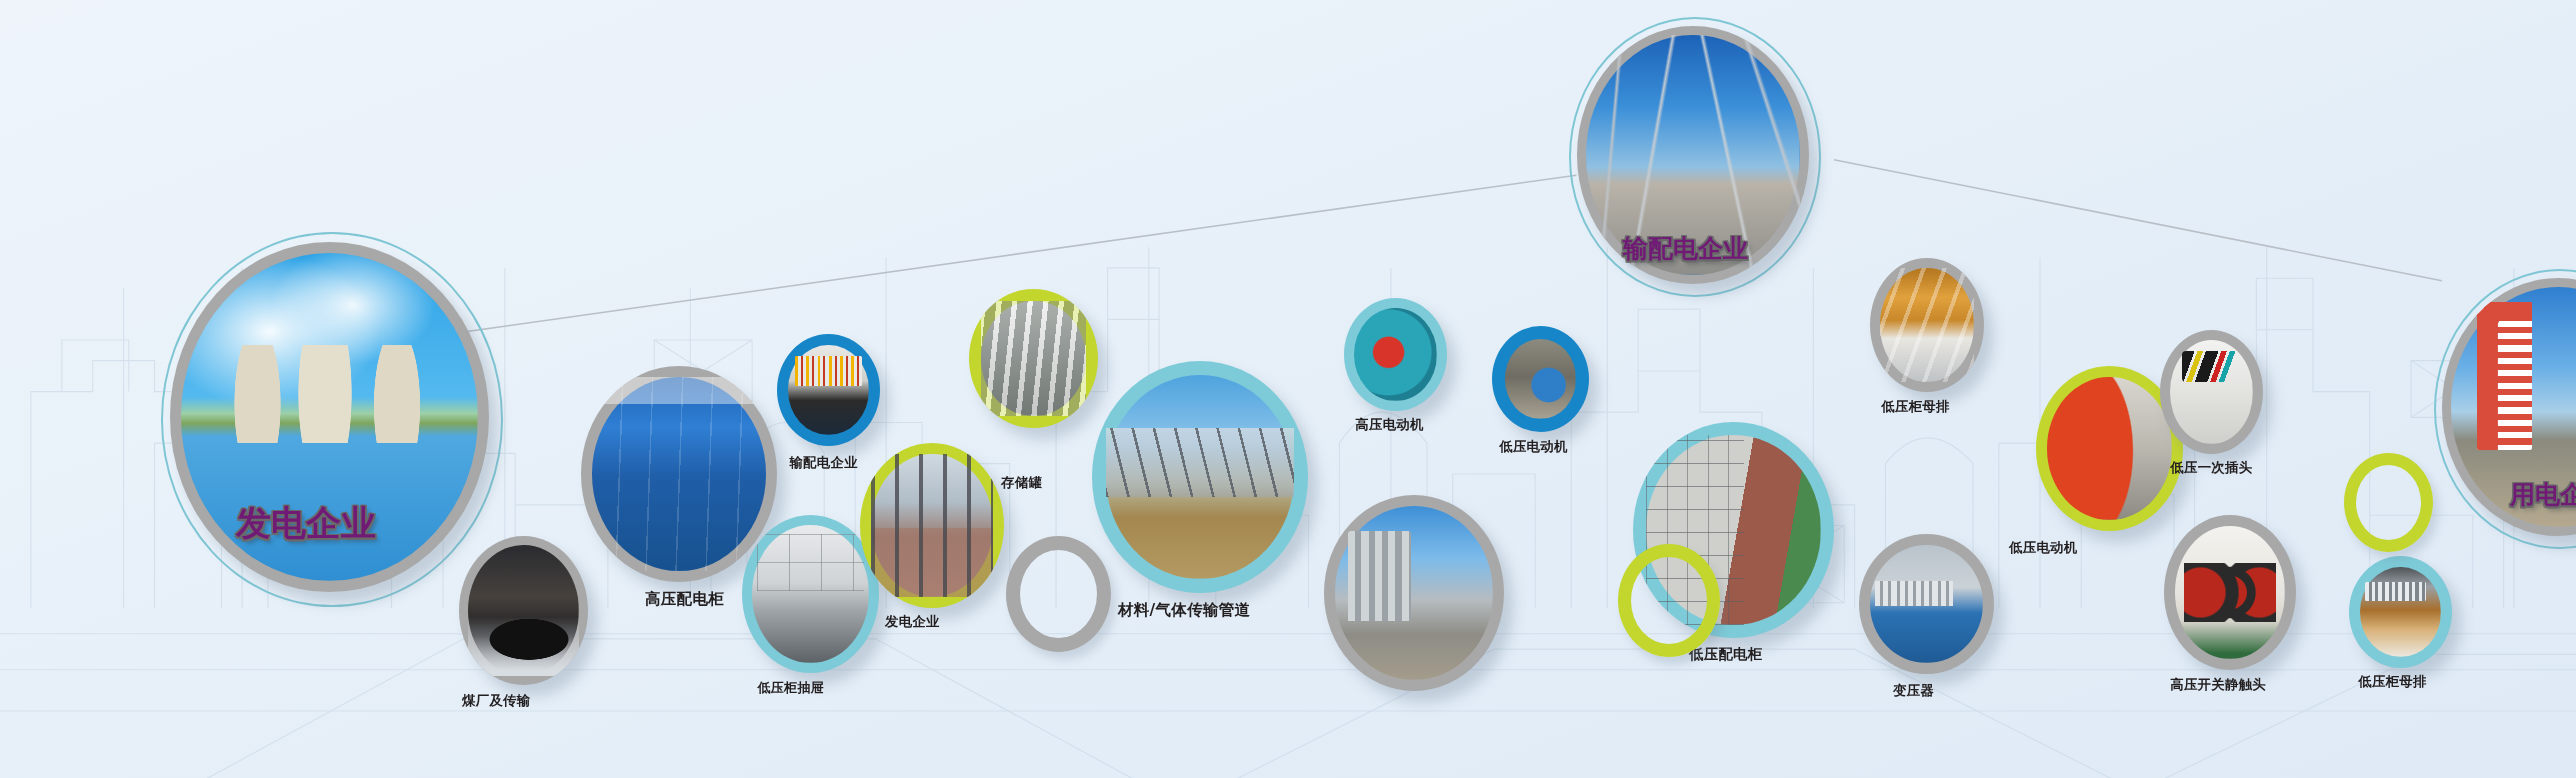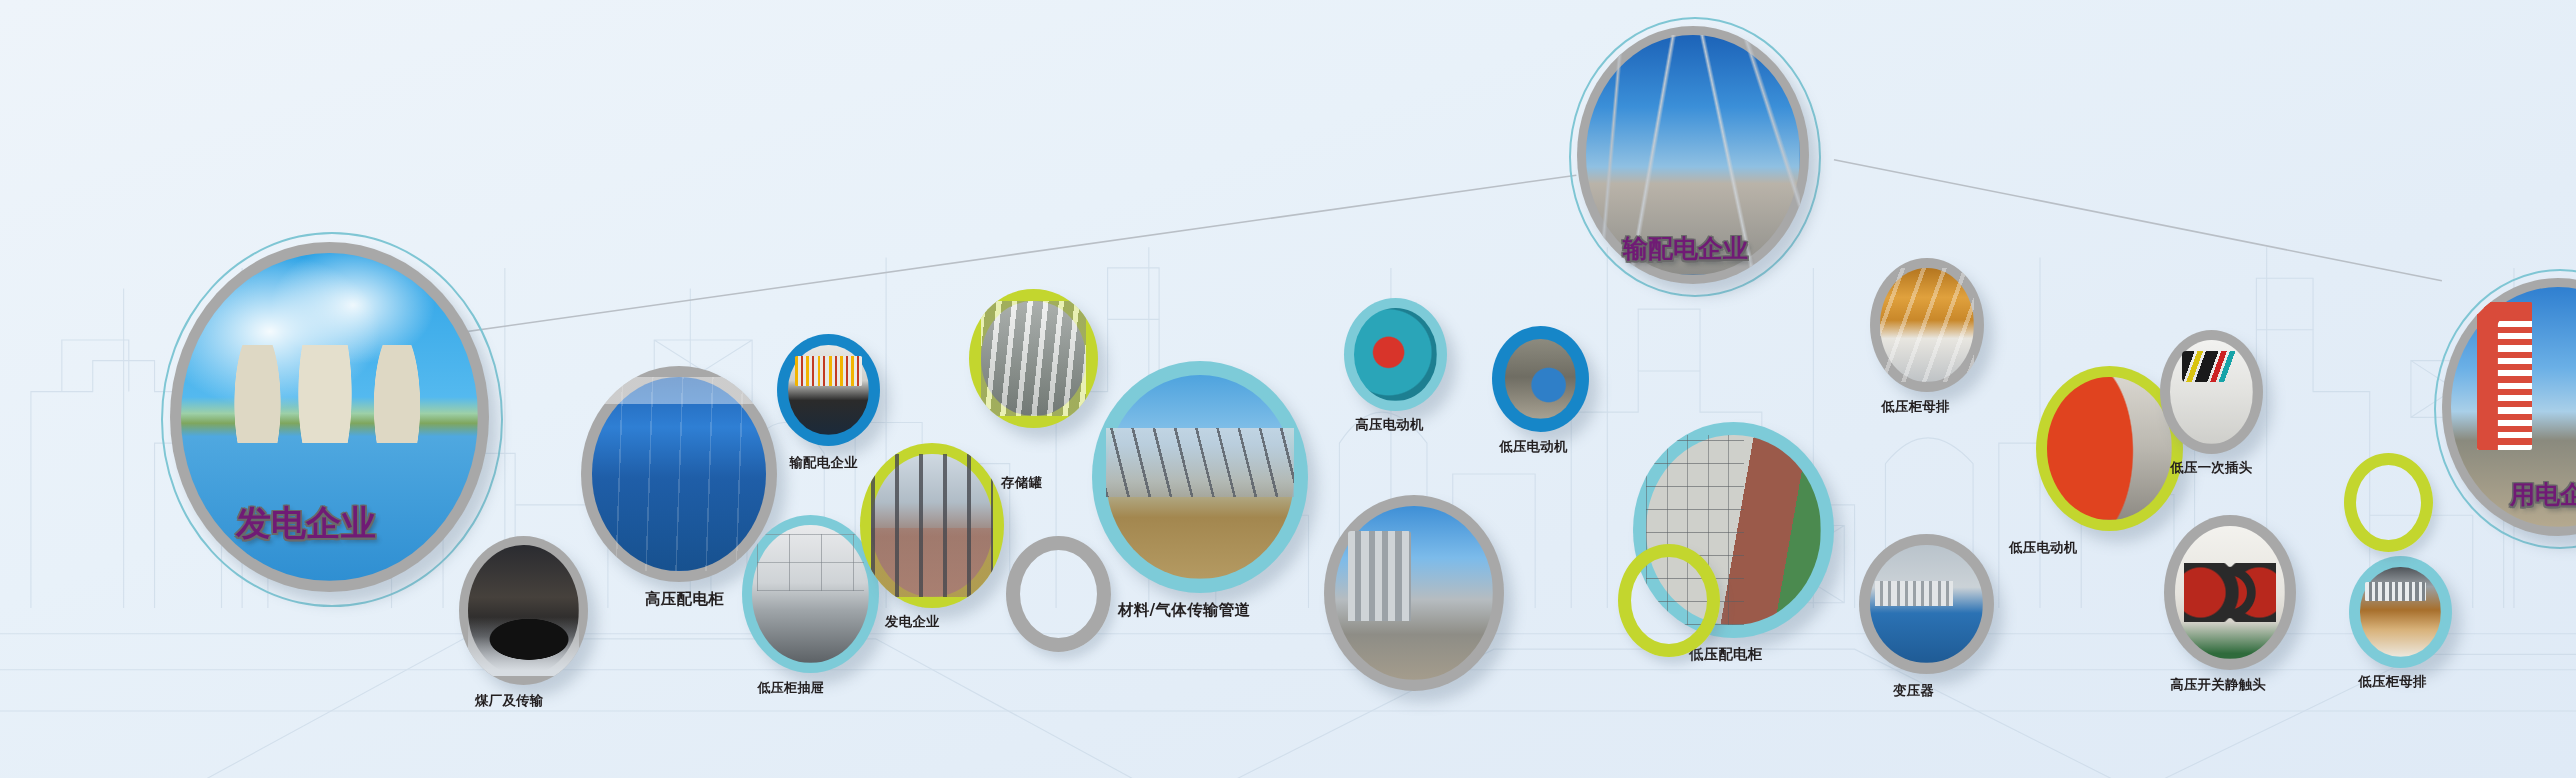--- a/index.html
+++ b/index.html
@@ -345,21 +345,21 @@
     <div class="bubble" style="width:196px;height:216px;background:#a8a8a8;padding:11.3px;">
       <div class="photo ph-hv-cabinet" style="inset:11.3px;"></div>
     </div>
     <div class="caption" style="left:64px;top:223px;font-size:15.5px;">高压配电柜</div>
   </div>
 
   <div class="node" style="left:459px;top:536px;">
     <div class="bubble" style="width:129px;height:149px;background:#a8a8a8;padding:9.3px;">
       <div class="photo ph-coal" style="inset:9.3px;"></div>
     </div>
-    <div class="caption" style="left:16px;top:156px;font-size:13.4px;">煤厂及传输</div>
+    <div class="caption" style="left:3px;top:156px;font-size:13.4px;">煤厂及传输</div>
   </div>
 
   <div class="node" style="left:742px;top:515px;">
     <div class="bubble" style="width:137px;height:158px;background:#7dcbd8;padding:10.3px;">
       <div class="photo ph-lv-drawer" style="inset:10.3px;"></div>
     </div>
     <div class="caption" style="left:15.5px;top:164px;font-size:13px;">低压柜抽屉</div>
   </div>
 
   <div class="node" style="left:777px;top:334px;">

